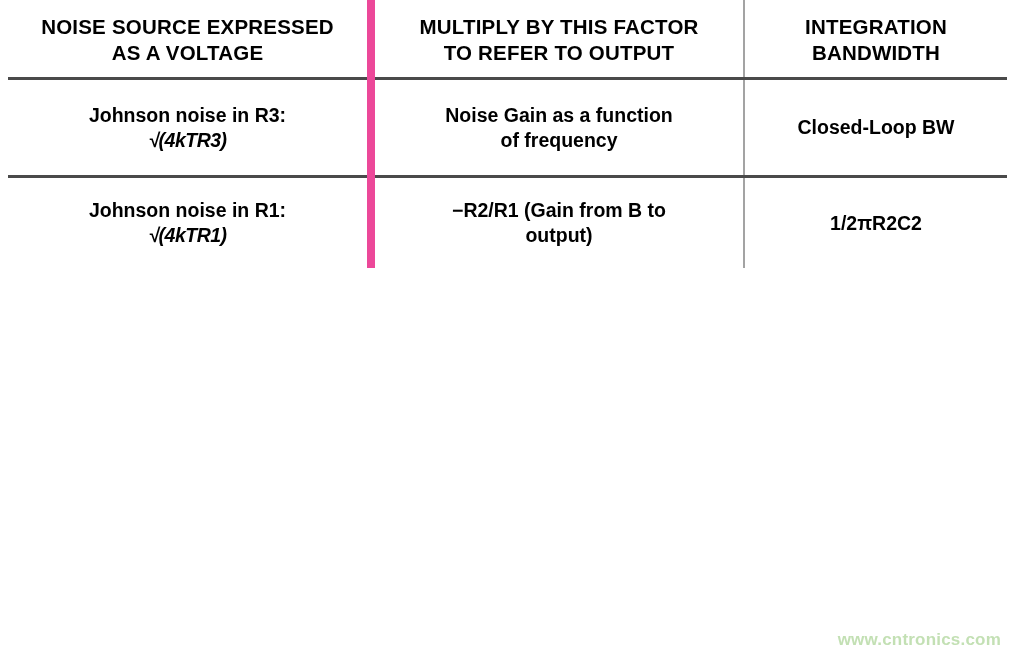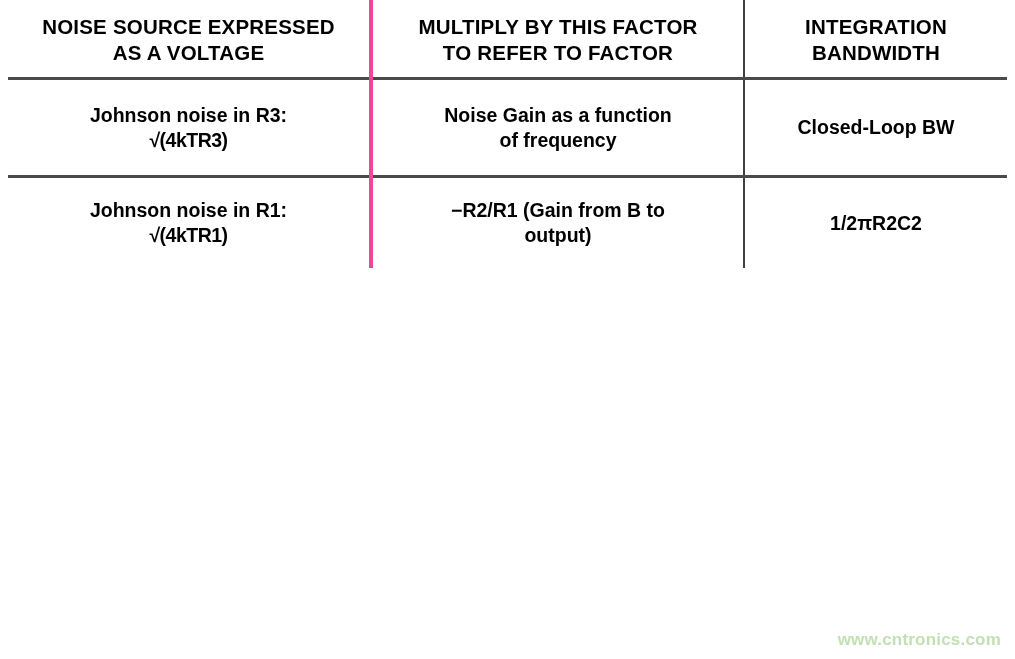--- a/index.html
+++ b/index.html
@@ -35,22 +35,22 @@
   col.c3 { width: 263px; }
 
   th, td {
     text-align: center;
     vertical-align: middle;
     padding: 0 6px;
     line-height: 1.26;
   }
 
   
-  th.col-a, td.col-a { border-right: 4px solid #ec4899; }
-  th.col-b, td.col-b { border-right: 2px solid #404040; }
+  th.col-a, td.col-a { border-right: 8px solid #ec4899; }
+  th.col-b, td.col-b { border-right: 2px solid #a3a3a3; }
 
   
   thead th {
     font-size: 20.5px;
     font-weight: bold;
     letter-spacing: 0.2px;
     height: 75px;
     border-bottom: 3px solid #4a4a4a;
     padding-top: 2px;
   }
@@ -72,21 +72,21 @@
   tbody tr.r6 td { height: 92px; }
 
   .line { display: block; }
 
   sub {
     font-size: 0.72em;
     vertical-align: -0.28em;
     font-weight: bold;
   }
 
-  .sqrt { letter-spacing: -0.5px; }
+  .sqrt { letter-spacing: -0.5px; font-style: italic; }
 
   .watermark {
     position: absolute;
     right: 14px;
     bottom: 9px;
     font-family: "Liberation Sans", sans-serif;
     font-size: 17px;
     font-weight: bold;
     color: #c3e0b4;
     letter-spacing: 0.2px;
@@ -104,21 +104,21 @@
       <col class="c3">
     </colgroup>
     <thead>
       <tr>
         <th class="col-a">
           <span class="line">NOISE SOURCE EXPRESSED</span>
           <span class="line">AS A VOLTAGE</span>
         </th>
         <th class="col-b">
           <span class="line">MULTIPLY BY THIS FACTOR</span>
-          <span class="line">TO REFER TO FACTOR</span>
+          <span class="line">TO REFER TO OUTPUT</span>
         </th>
         <th class="col-c">
           <span class="line">INTEGRATION</span>
           <span class="line">BANDWIDTH</span>
         </th>
       </tr>
     </thead>
     <tbody>
 
       <tr class="r1">

